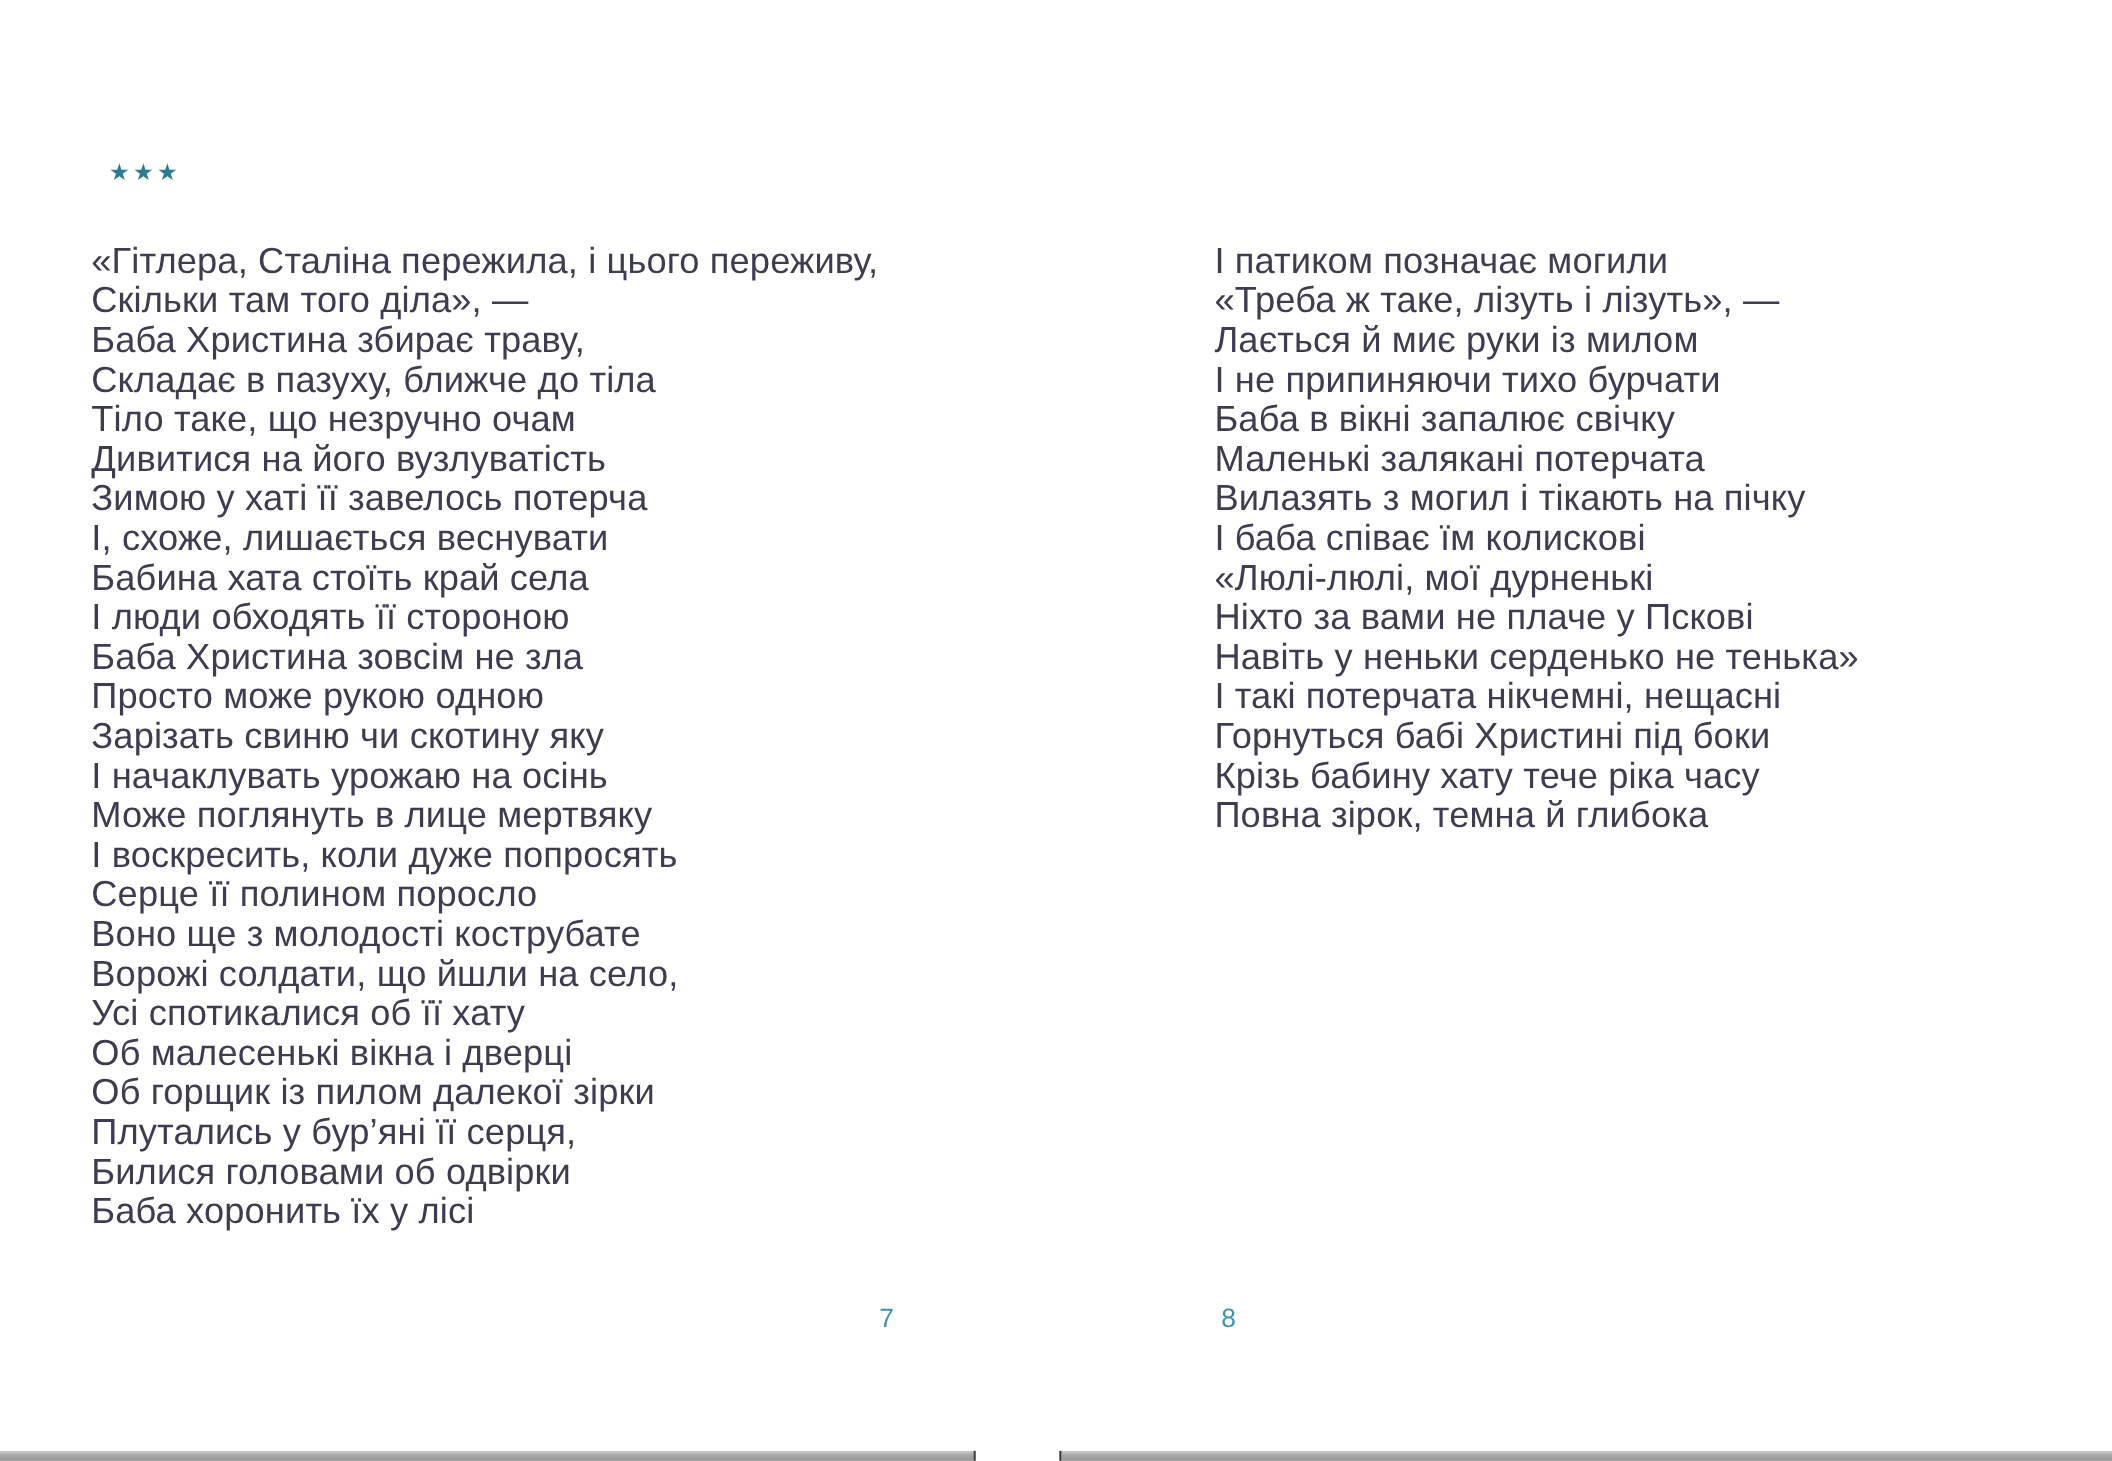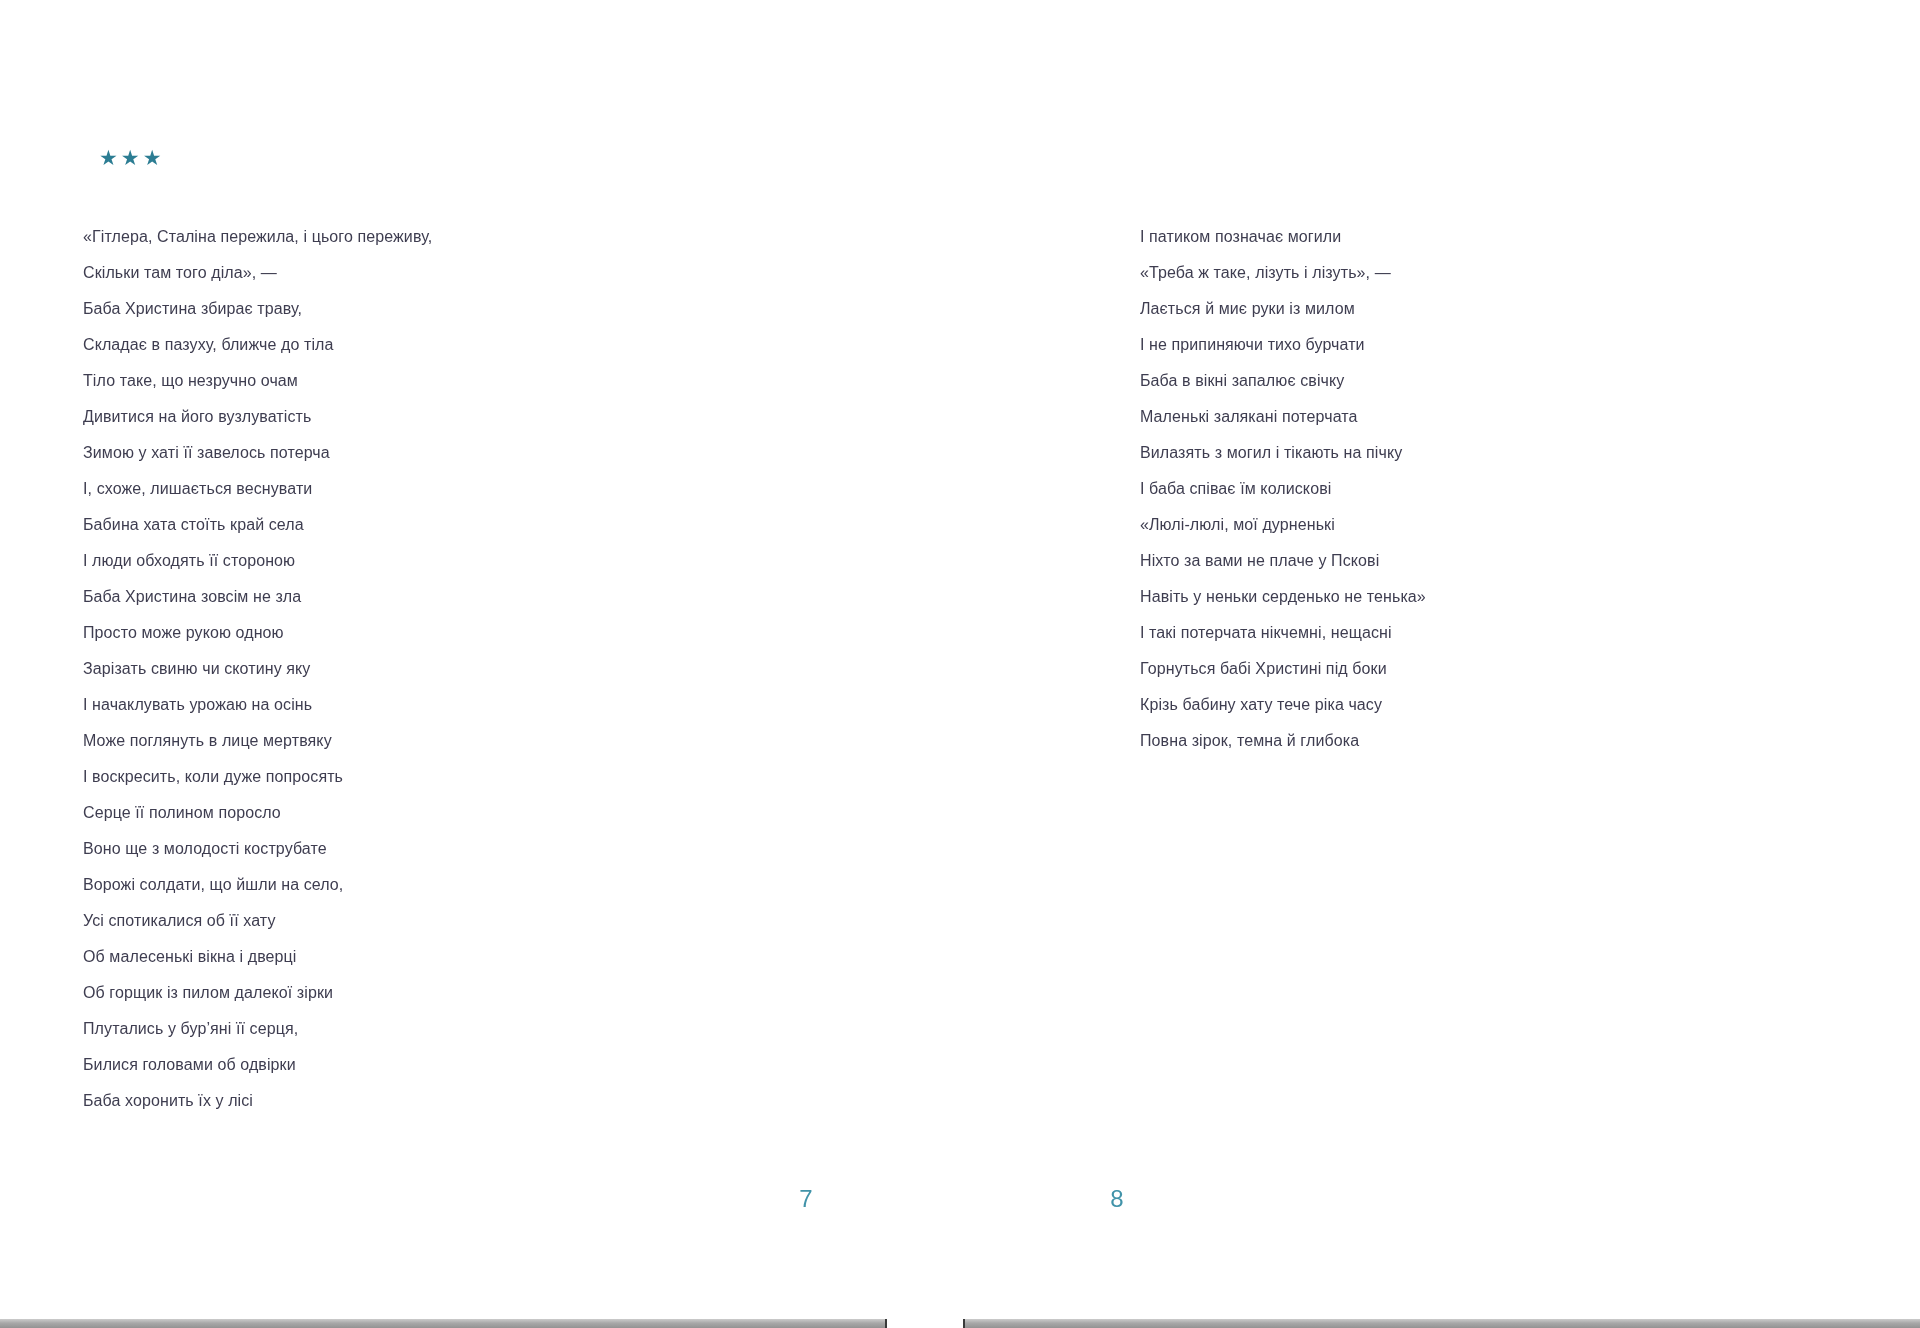--- a/index.html
+++ b/index.html
@@ -12,26 +12,26 @@
   .spread{position:absolute;inset:0;background:#ffffff;}
 
   .ornament{
     position:absolute;left:99px;top:147px;
     font-size:21px;letter-spacing:3px;line-height:1;
     font-weight:bold;
   }
 
   .poem{
     position:absolute;top:219px;
-    font-size:16px;line-height:36px;
+    font-size:33px;line-height:36px;
     letter-spacing:0.1px;
     white-space:pre;
   }
   .poem-left{left:83px;}
-  .poem-right{left:1140px;}
+  .poem-right{left:1104px;}
   .poem-line{height:36px;}
 
   .page-number{
     position:absolute;top:1185px;
     font-size:24px;line-height:28px;
     width:20px;text-align:center;
   }
   .page-number-left{left:796px;}
   .page-number-right{left:1107px;}
 

